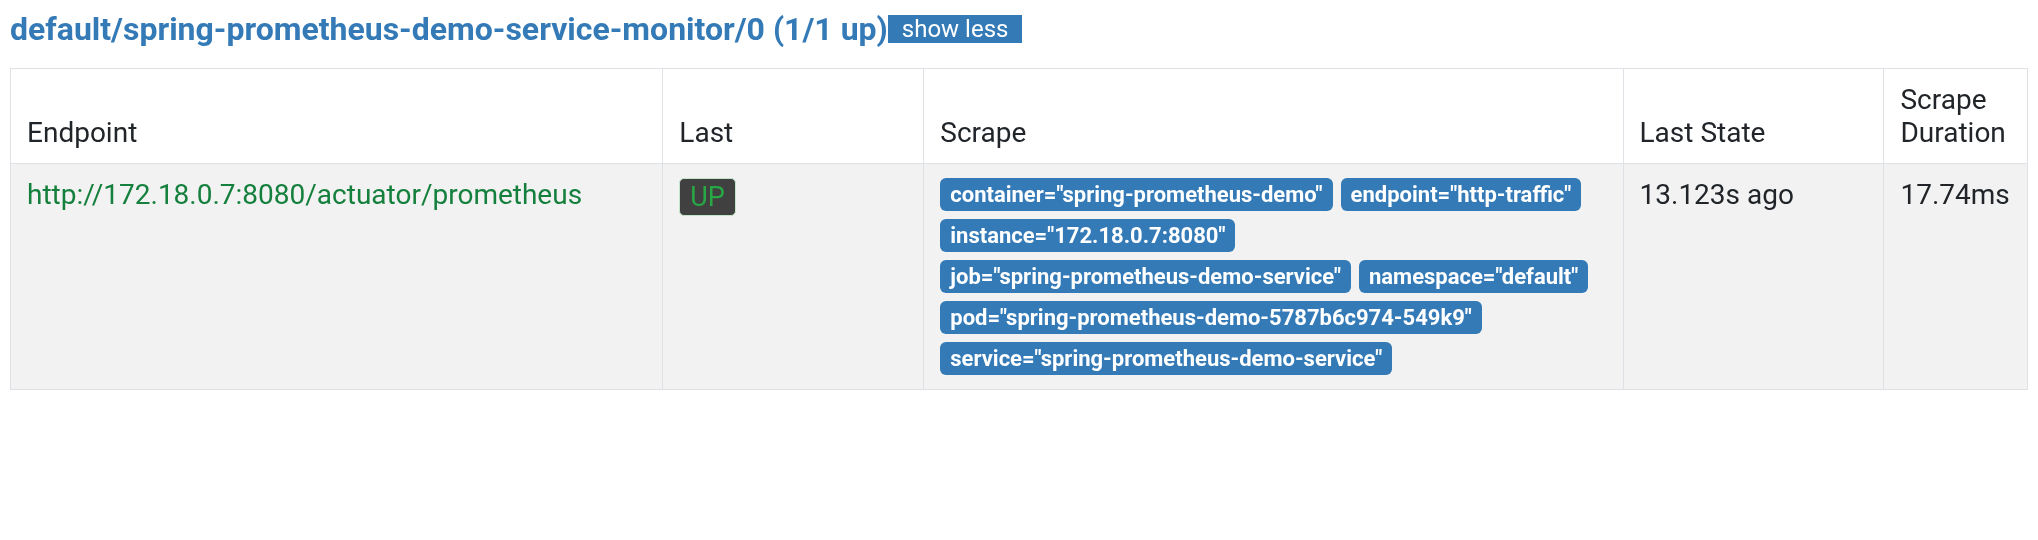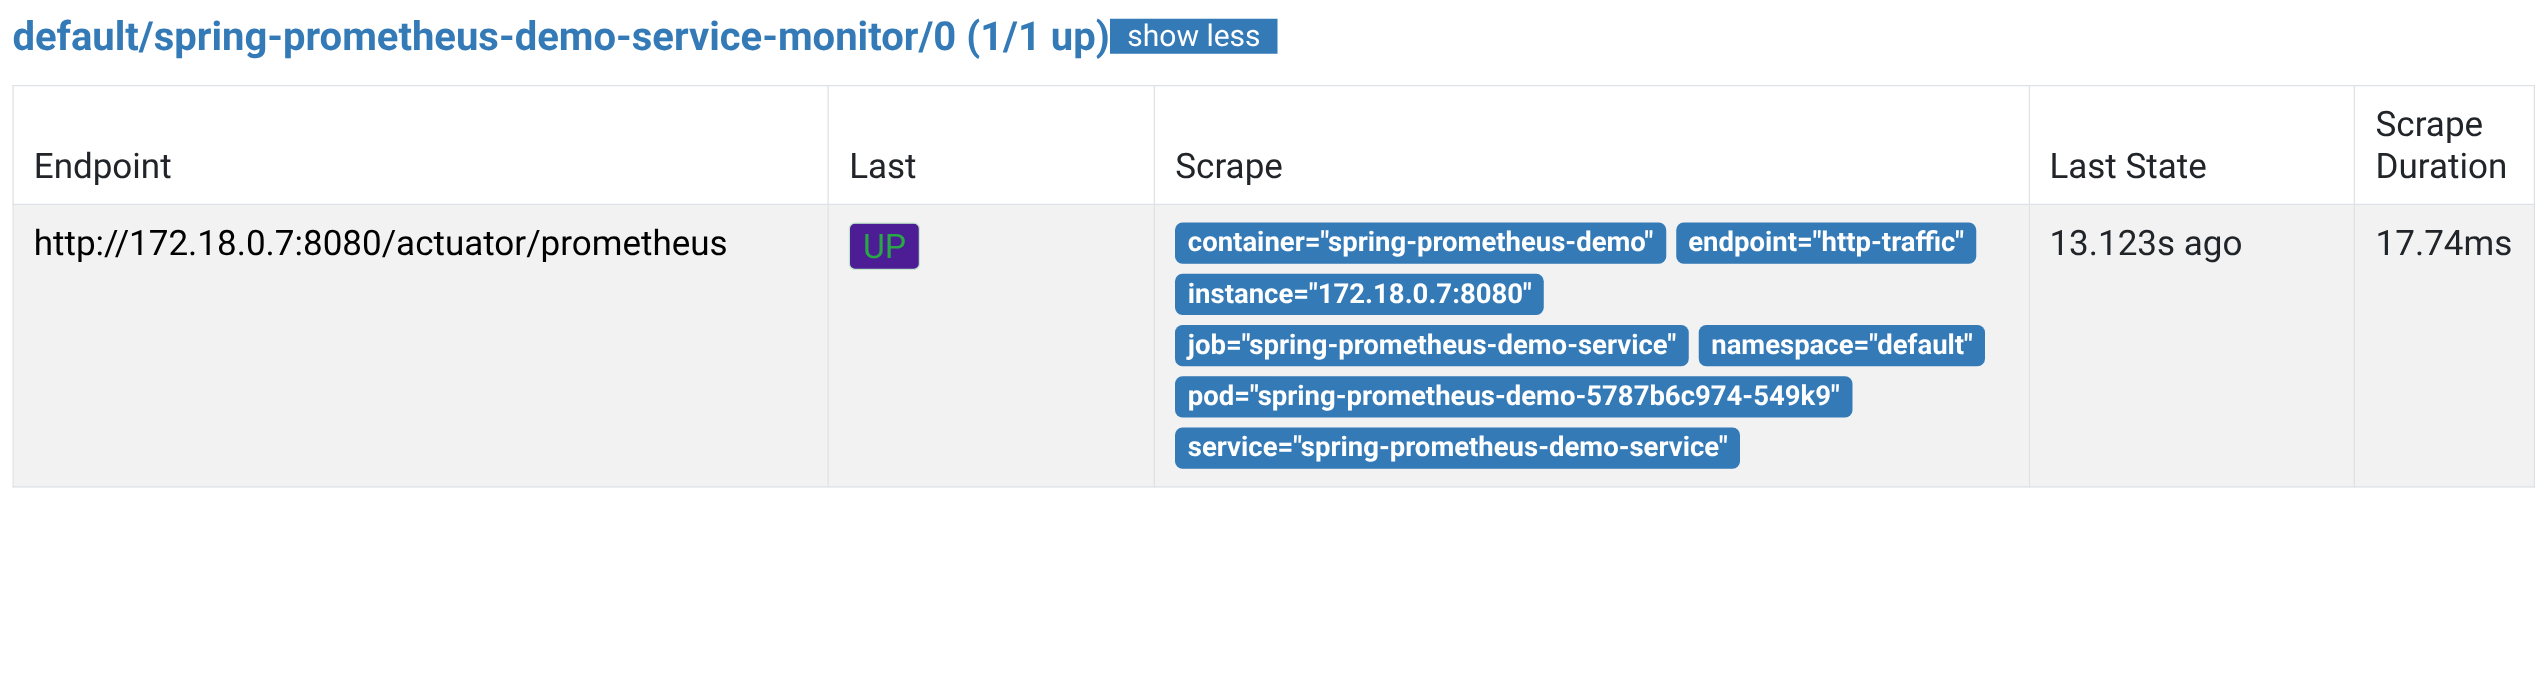--- a/index.html
+++ b/index.html
@@ -55,29 +55,29 @@
       font-size: 28px;
       color: #212529;
       background: #f2f2f2;
     }
     .col-endpoint { width: 500px; margin-top: 12px; }
     .col-state { width: 200px; }
     .col-labels { width: 536px; }
     .col-last-scrape { width: 200px; }
     .col-duration { width: 110px; }
     .endpoint-link {
-      color: #000000;
+      color: #15803d;
       text-decoration: none;
       word-break: break-all;
       cursor: pointer;
       text-align: center;
     }
     .state-badge {
       display: inline-block;
-      background: #4c1d95;
+      background: #404040;
       color: #28a745;
       padding: 2px 10px;
       border-radius: 5px;
       font-size: 27px;
       border: 1px solid #c3e6cb;
     }
     .labels-wrap {
       display: flex;
       flex-wrap: wrap;
       gap: 8px;

